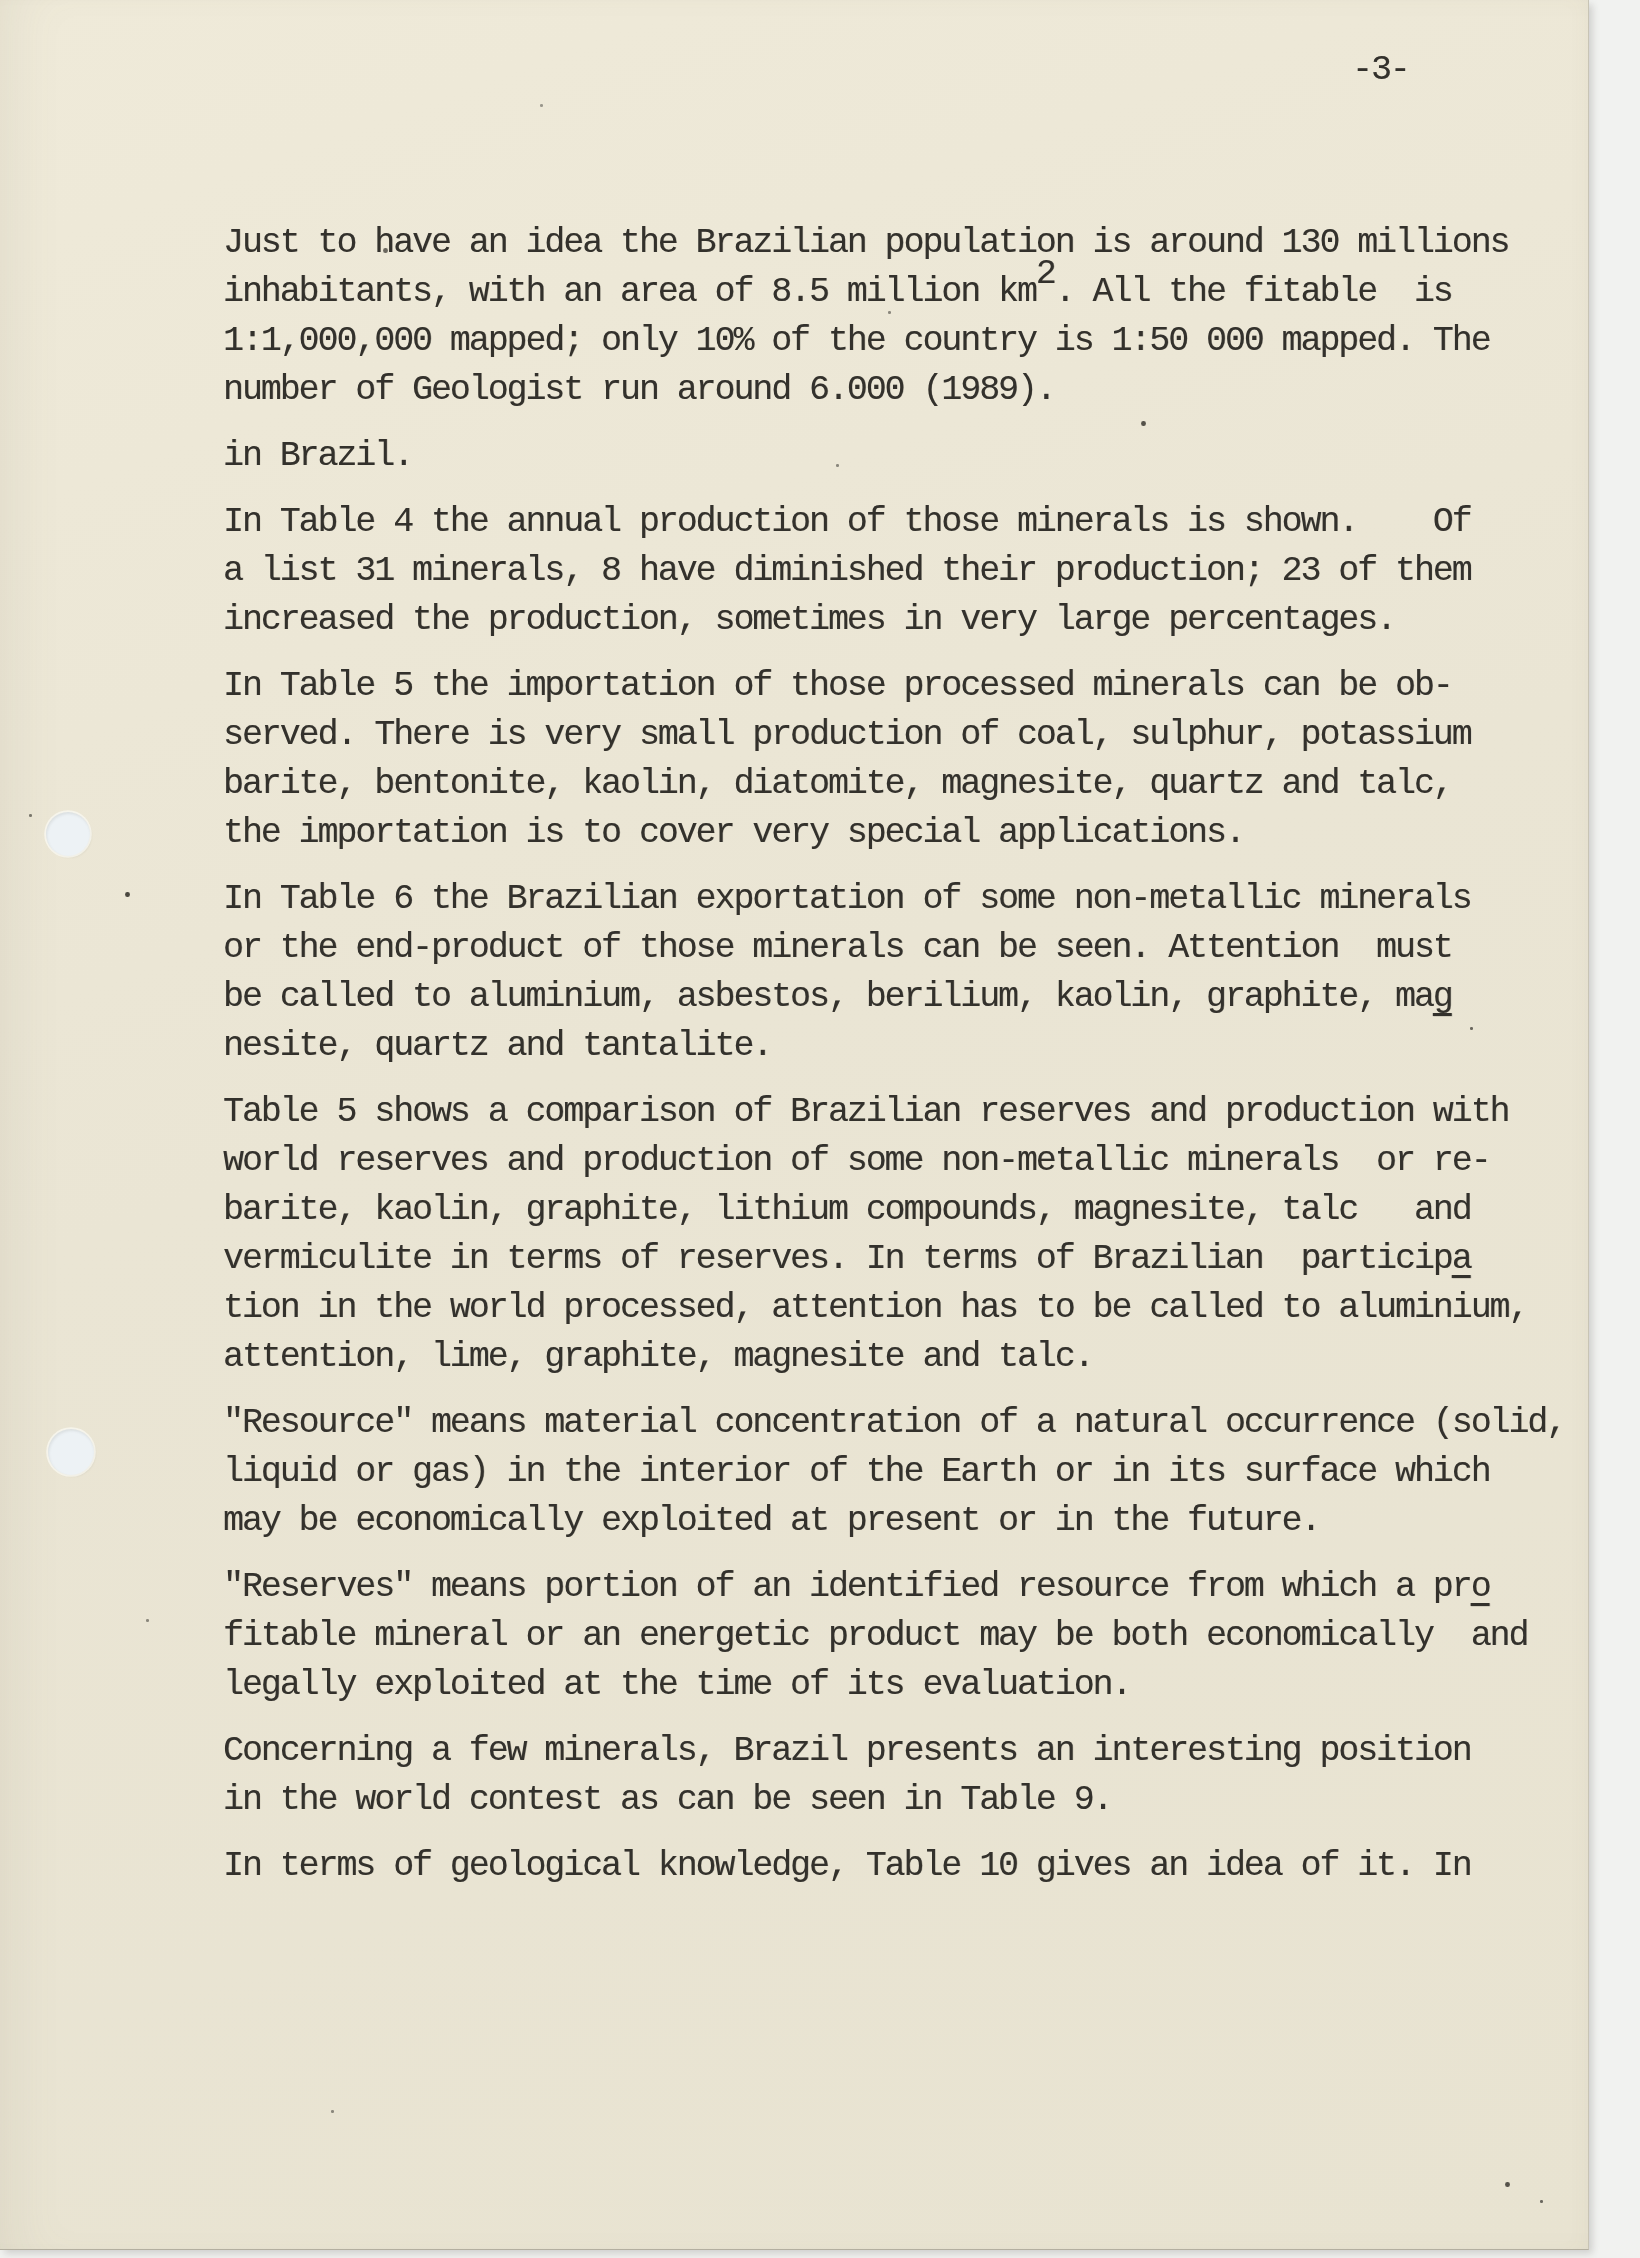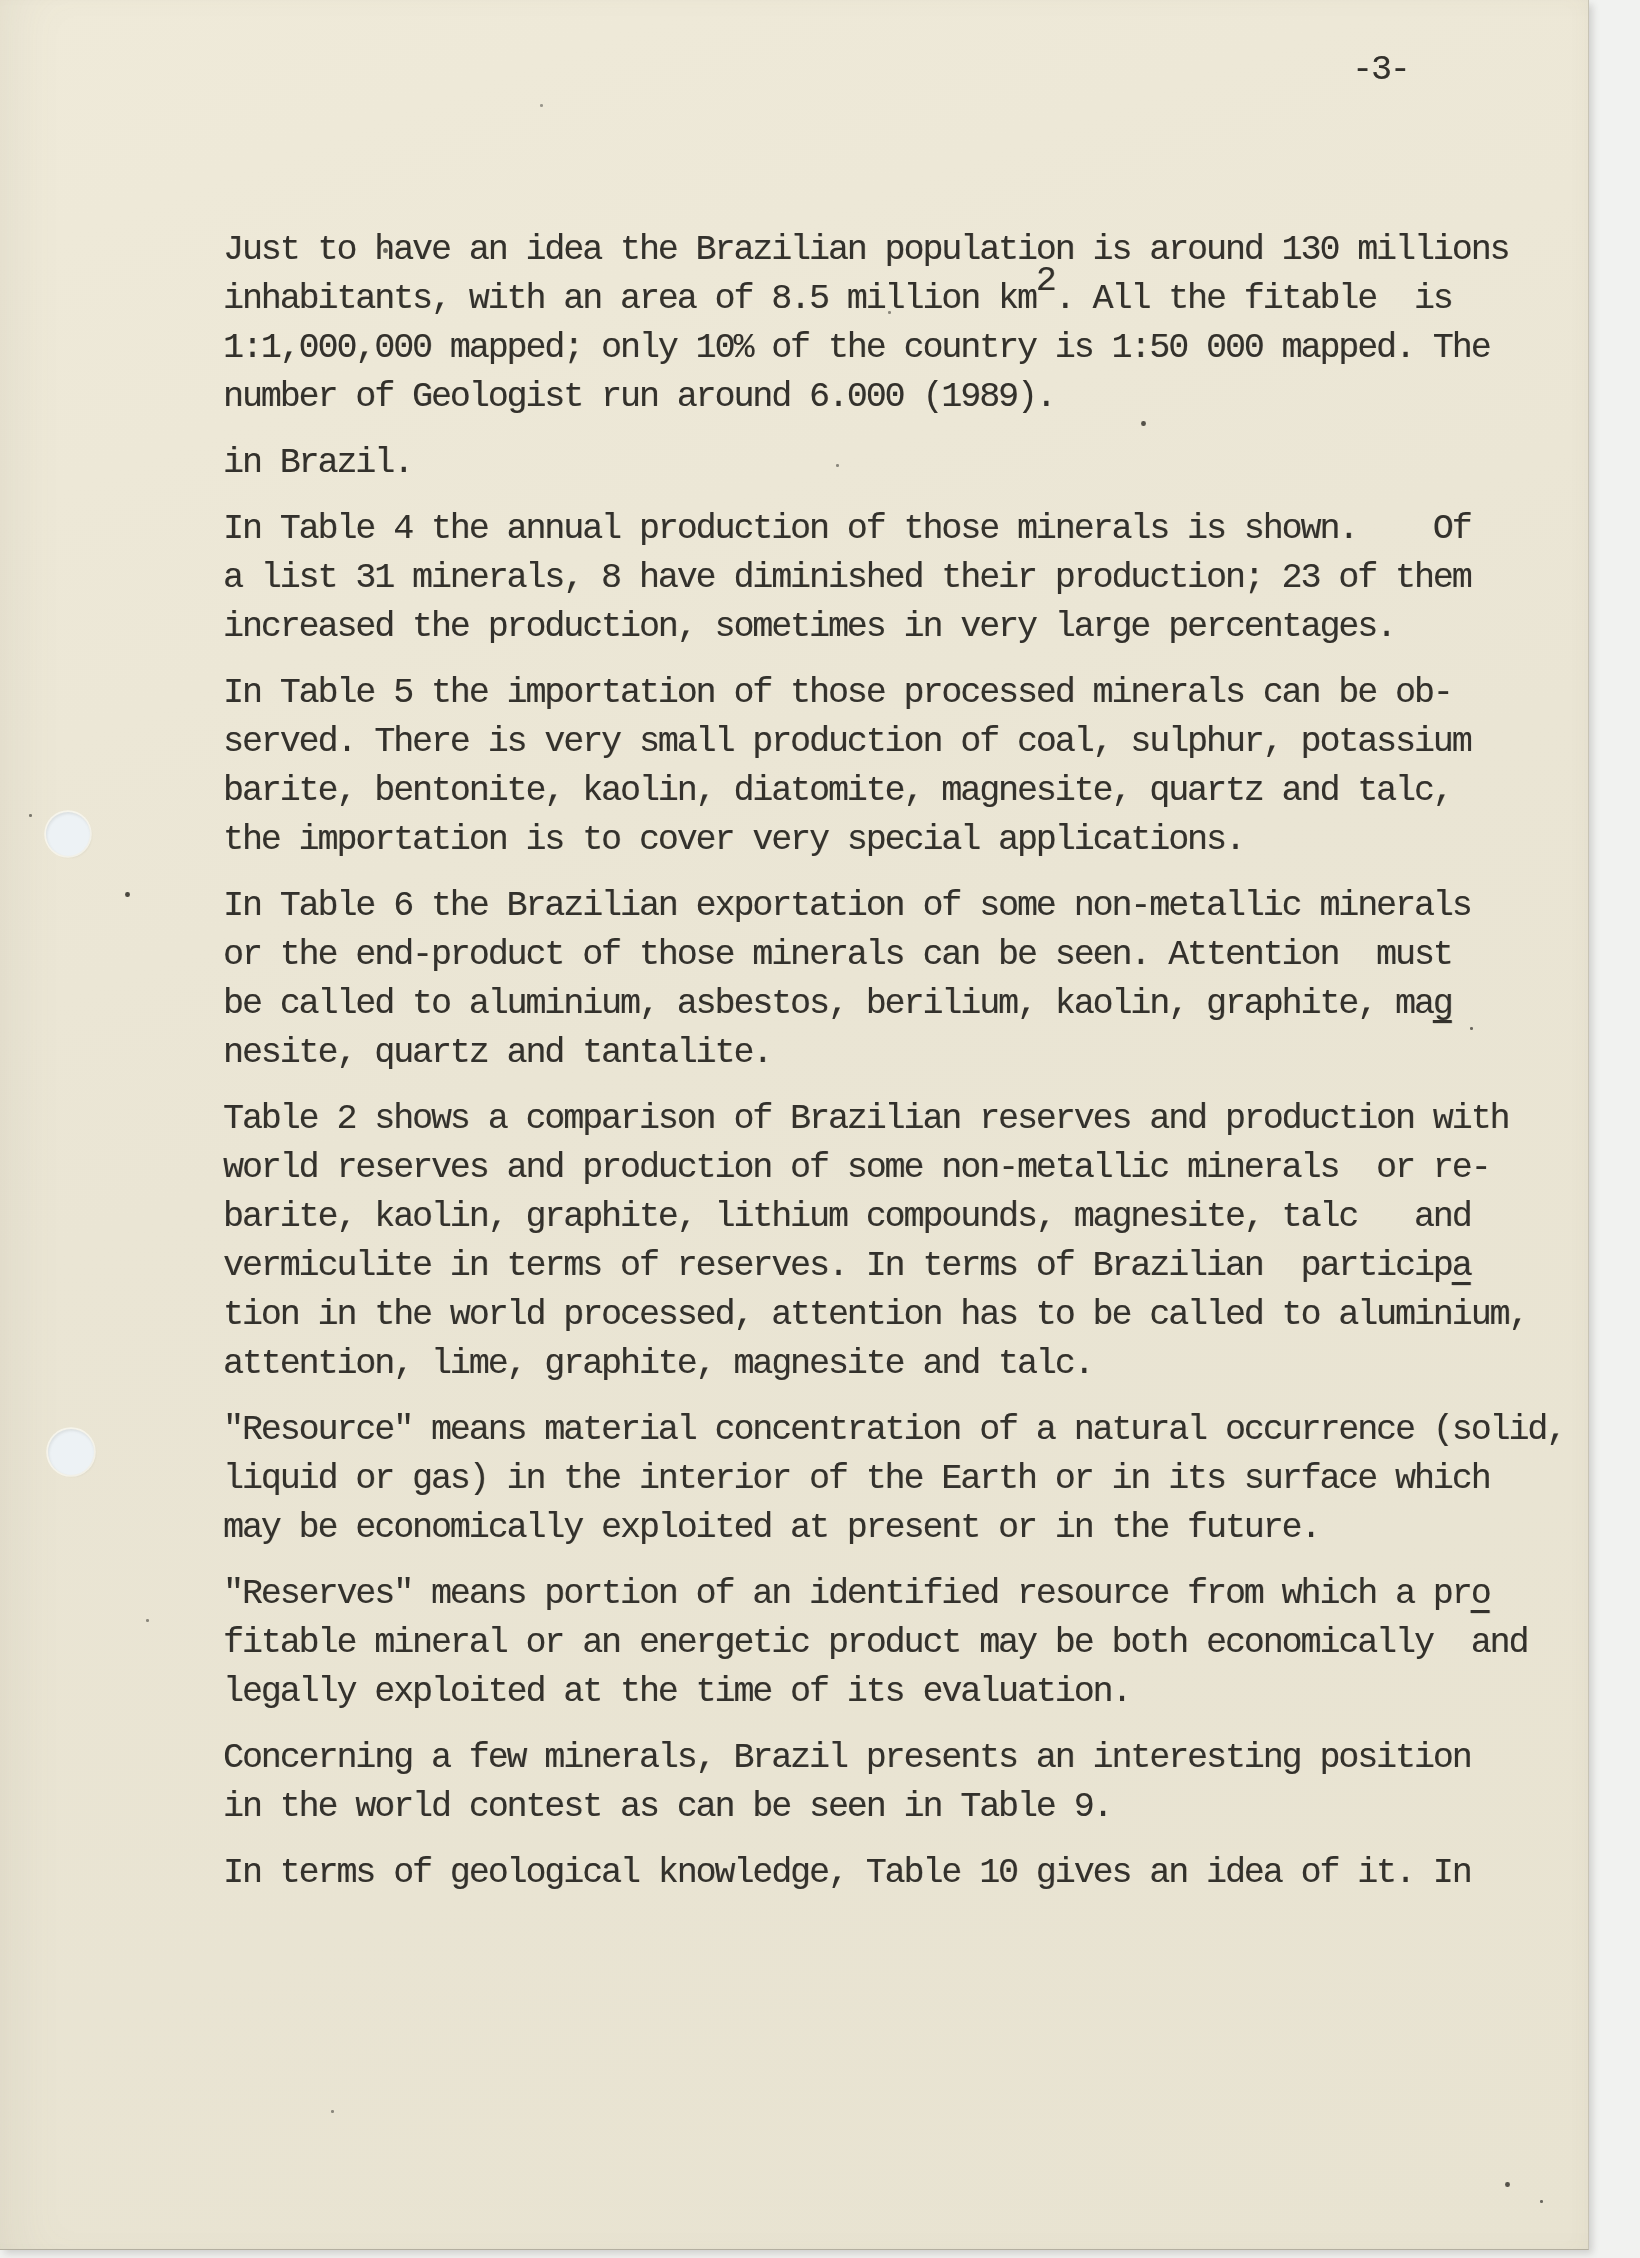--- a/index.html
+++ b/index.html
@@ -24,21 +24,21 @@
   }
   .page-num {
     position: absolute; left: 1352px; top: 46px;
     font-size: 35px; letter-spacing: -2.1px;
     line-height: 49px;
     color: var(--ink, #33312c);
     text-shadow: 0.4px 0.4px 0 rgba(51,49,44,0.35);
     white-space: pre;
   }
   .text-block {
-    position: absolute; left: 223px; top: 226px;
+    position: absolute; left: 223px; top: 219px;
     color: var(--ink, #33312c);
     font-size: 35px; letter-spacing: -2.1px;
     text-shadow: 0.4px 0.4px 0 rgba(51,49,44,0.35);
   }
   .text-block p { margin: 0 0 17px 0; padding: 0; }
   .line {
     display: block;
     height: 49px; line-height: 49px;
     white-space: pre;
   }
@@ -109,21 +109,21 @@
       <span class="line"><span>barite, bentonite, kaolin, diatomite, magnesite, quartz and talc,</span></span>
       <span class="line"><span>the importation is to cover very special applications.</span></span>
     </p>
     <p>
       <span class="line"><span>In Table 6 the Brazilian exportation of some non-metallic minerals</span></span>
       <span class="line"><span>or the end-product of those minerals can be seen. Attention  must</span></span>
       <span class="line"><span>be called to aluminium, asbestos, berilium, kaolin, graphite, ma</span><span class="u">g</span></span>
       <span class="line"><span>nesite, quartz and tantalite.</span></span>
     </p>
     <p>
-      <span class="line"><span>Table 2 shows a comparison of Brazilian reserves and production with</span></span>
+      <span class="line"><span>Table 5 shows a comparison of Brazilian reserves and production with</span></span>
       <span class="line"><span>world reserves and production of some non-metallic minerals  or re-</span></span>
       <span class="line"><span>barite, kaolin, graphite, lithium compounds, magnesite, talc   and</span></span>
       <span class="line"><span>vermiculite in terms of reserves. In terms of Brazilian  particip</span><span class="u">a</span></span>
       <span class="line"><span>tion in the world processed, attention has to be called to aluminium,</span></span>
       <span class="line"><span>attention, lime, graphite, magnesite and talc.</span></span>
     </p>
     <p>
       <span class="line"><span>"Resource" means material concentration of a natural occurrence (solid,</span></span>
       <span class="line"><span>liquid or gas) in the interior of the Earth or in its surface which</span></span>
       <span class="line"><span>may be economically exploited at present or in the future.</span></span>

